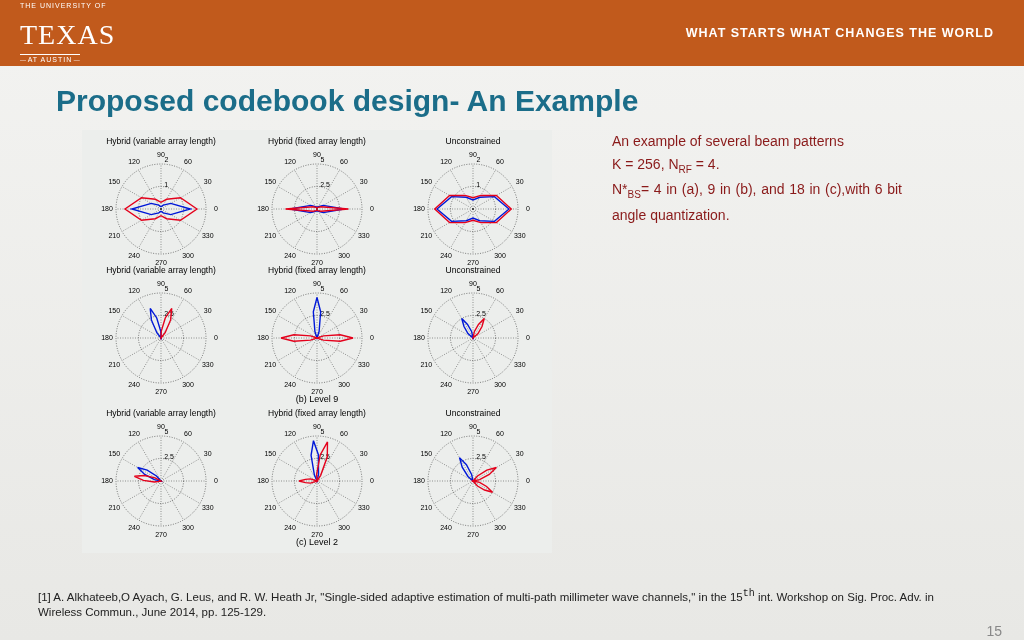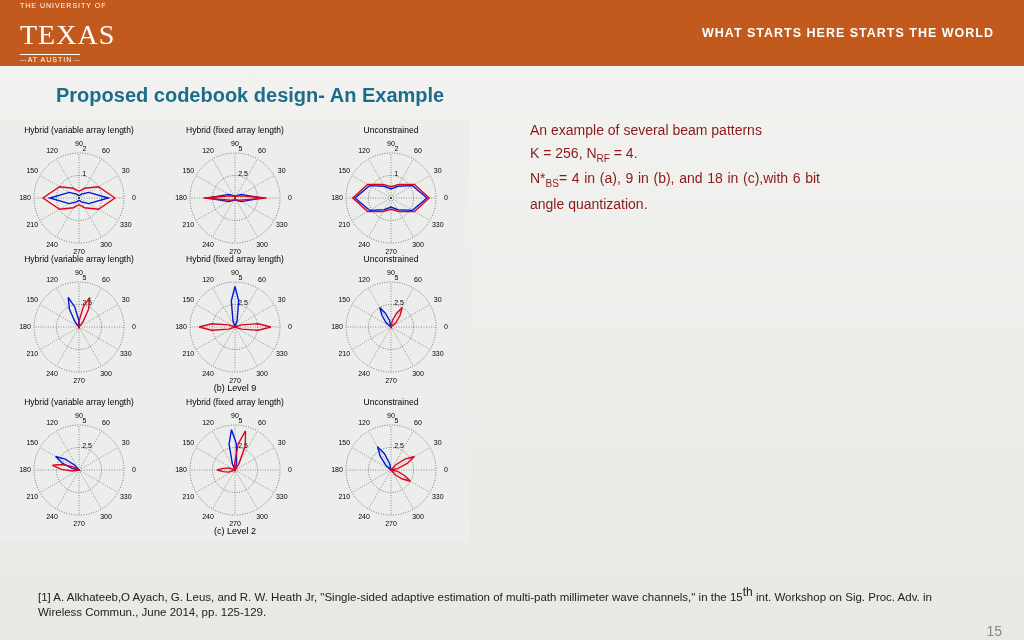--- a/index.html
+++ b/index.html
@@ -30,26 +30,27 @@
   .tagline {
     color: #fff;
     font-size: 12.5px;
     font-weight: bold;
     letter-spacing: 1px;
   }
   .title {
     color: #1b6d89;
     font-family: Verdana, Geneva, sans-serif;
     font-weight: bold;
-    font-size: 20px;
+    font-size: 30px;
     margin: 18px 0 12px 56px;
   }
   .content {
     display: flex;
     align-items: flex-start;
+    padding-left: 82px;
   }
   .figure {
     background: #eceeec;
     width: 470px;
     padding: 6px 4px 2px 4px;
   }
   .fig-row {
     display: flex;
     justify-content: space-between;
   }
@@ -78,39 +79,39 @@
   .sidenote sub { font-size: 10px; }
   .citation {
     position: absolute;
     bottom: 20px;
     left: 38px;
     right: 60px;
     font-size: 11.5px;
     color: #222;
     line-height: 1.3;
   }
-  .citation sup { font-size: 12px; }
+  .citation sup { font-size: 10px; font-family: Liberation Mono, monospace; }
   .pagenum {
     position: absolute;
     bottom: 1px;
     right: 22px;
     color: #888;
     font-size: 14px;
   }
 </style>
 </head>
 <body>
 
 <div class="header">
   <div class="logo">
     <div class="uni">THE UNIVERSITY OF</div>
     <div class="tx">TEXAS</div>
     <span class="aus">AT AUSTIN</span>
   </div>
-  <div class="tagline">WHAT STARTS HERE STARTS THE WORLD</div>
+  <div class="tagline">WHAT STARTS WHAT CHANGES THE WORLD</div>
 </div>
 
 <h1 class="title">Proposed codebook design- An Example</h1>
 
 <div class="content">
   <div class="figure">
       <div class="fig-row">
         <div class="polar-cell">
           <div class="polar-title">Hybrid (variable array length)</div>
           <svg class="polar" width="144" height="118" viewBox="0 0 144 118">

